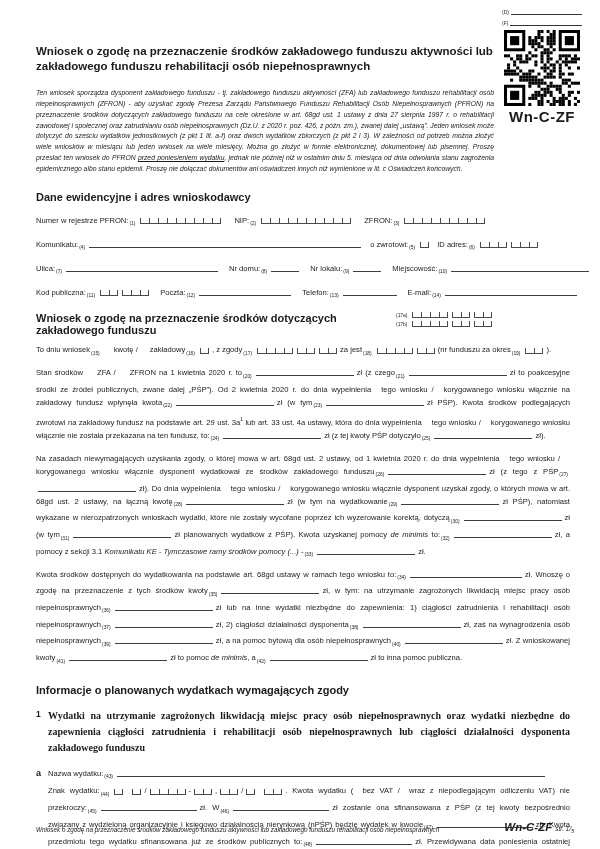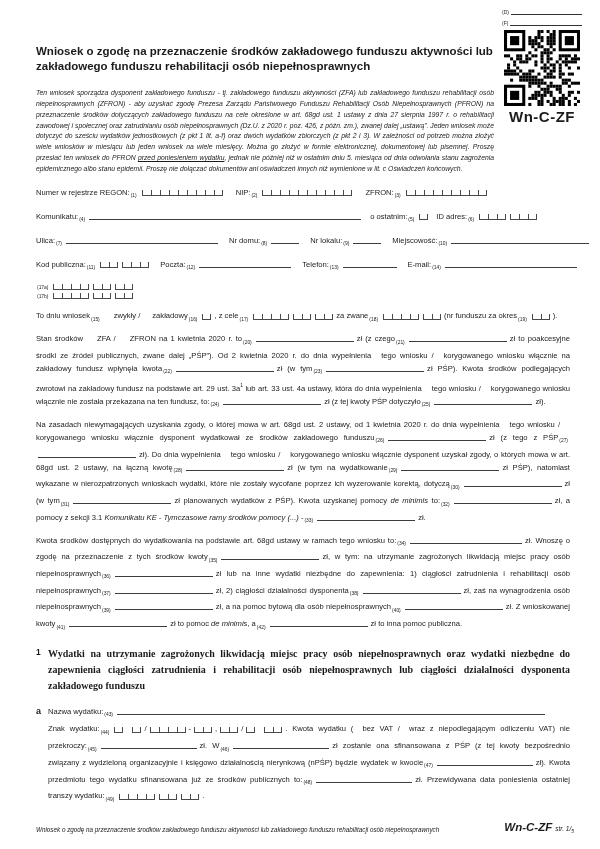--- a/index.html
+++ b/index.html
@@ -298,22 +298,23 @@
         <rect x="3" y="57" width="15" height="15" fill="#fff"></rect>
         <rect x="6" y="60" width="9" height="9" fill="#000"></rect>
       </svg>
     <div class="form-code">Wn-C-ZF</div>
   </div>
 
   <h1 class="title">Wniosek o zgodę na przeznaczenie środków zakładowego funduszu aktywności lub zakładowego funduszu rehabilitacji osób niepełnosprawnych</h1>
 
   <p class="intro"><span class="t">Ten wniosek sporządza dysponent zakładowego funduszu - tj. zakładowego funduszu aktywności (ZFA) lub zakładowego funduszu rehabilitacji osób niepełnosprawnych (ZFRON) - aby uzyskać zgodę Prezesa Zarządu Państwowego Funduszu Rehabilitacji Osób Niepełnosprawnych (PFRON) na przeznaczenie środków dotyczących zakładowego funduszu na cele określone w art. 68gd ust. 1 ustawy z dnia 27 sierpnia 1997 r. o rehabilitacji zawodowej i społecznej oraz zatrudnianiu osób niepełnosprawnych (Dz.U. z 2020 r. poz. 426, z późn. zm.), zwanej dalej „ustawą”. Jeden wniosek może dotyczyć do sześciu wydatków jednostkowych (z pkt 1 lit. a-f) oraz dwóch wydatków zbiorczych (z pkt 2 i 3). W zależności od potrzeb można złożyć wiele wniosków w miesiącu lub jeden wniosek na wiele miesięcy. Można go złożyć w formie elektronicznej, dokumentowej lub pisemnej. Proszę przesłać ten wniosek do PFRON </span><span class="t un">przed poniesieniem wydatku</span><span class="t">, jednak nie później niż w ostatnim dniu 5. miesiąca od dnia odwołania stanu zagrożenia epidemicznego albo stanu epidemii. Proszę nie dołączać dokumentów ani oświadczeń innych niż wymienione w lit. c Oświadczeń końcowych.</span></p>
 
+  <h2 class="h-sec">Dane ewidencyjne i adres wnioskodawcy</h2>
   <div class="rows">
-    <div class="frow"><span class="t">Numer w rejestrze REGON:</span><span class="fn">(1)</span><span class="combwrap">
+    <div class="frow"><span class="t">Numer w rejestrze PFRON:</span><span class="fn">(1)</span><span class="combwrap">
           <span class="comb">
             <span class="cell"></span>
             <span class="cell"></span>
             <span class="cell"></span>
             <span class="cell"></span>
             <span class="cell"></span>
             <span class="cell"></span>
             <span class="cell"></span>
             <span class="cell"></span>
             <span class="cell"></span>
@@ -337,21 +338,21 @@
             <span class="cell"></span>
             <span class="cell"></span>
             <span class="cell"></span>
             <span class="cell"></span>
             <span class="cell"></span>
             <span class="cell"></span>
             <span class="cell"></span>
             <span class="cell"></span>
           </span>
         </span></div>
-    <div class="frow"><span class="t">Komunikatu:</span><span class="fn">(4)</span><span class="blank" style="width: 272px;"></span><span class="gapsp" style="width: 6px;"></span><span class="t">o ostatnim:</span><span class="fn">(5)</span><span class="combwrap">
+    <div class="frow"><span class="t">Komunikatu:</span><span class="fn">(4)</span><span class="blank" style="width: 272px;"></span><span class="gapsp" style="width: 6px;"></span><span class="t">o zwrotowi:</span><span class="fn">(5)</span><span class="combwrap">
           <span class="comb">
             <span class="cell"></span>
           </span>
         </span><span class="gapsp" style="width: 5px;"></span><span class="t">ID adres:</span><span class="fn">(6)</span><span class="combwrap">
           <span class="comb">
             <span class="cell"></span>
             <span class="cell"></span>
             <span class="cell"></span>
           </span>
           <span class="comb">
@@ -368,20 +369,21 @@
           </span>
           <span class="comb">
             <span class="cell"></span>
             <span class="cell"></span>
             <span class="cell"></span>
           </span>
         </span><span class="gapsp" style="width: 8px;"></span><span class="t">Poczta:</span><span class="fn">(12)</span><span class="blank" style="width: 92px;"></span><span class="gapsp" style="width: 8px;"></span><span class="t">Telefon:</span><span class="fn">(13)</span><span class="blank" style="width: 54px;"></span><span class="gapsp" style="width: 8px;"></span><span class="t">E-mail:</span><span class="fn">(14)</span><span class="blank" style="width: 132px;"></span></div>
   </div>
 
   <div class="h-row">
+    <h2 class="h-sec">Wniosek o zgodę na przeznaczenie środków dotyczących zakładowego funduszu</h2>
     <div class="h-fields">
       <div class="h-field-line">
           <span class="fn">(17a)</span>
           <span class="combwrap">
             <span class="comb">
               <span class="cell"></span>
               <span class="cell"></span>
               <span class="cell"></span>
               <span class="cell"></span>
             </span>
@@ -410,60 +412,61 @@
             </span>
             <span class="comb">
               <span class="cell"></span>
               <span class="cell"></span>
             </span>
           </span>
         </div>
     </div>
   </div>
 
-  <p class="para para-first"><span class="t">To dniu wniosek</span><span class="fn">(15)</span><span class="gapsp" style="width: 12px;"></span><span class="t">zwykły /</span><span class="gapsp" style="width: 12px;"></span><span class="t">zakładowy</span><span class="fn">(16)</span><span class="combwrap">
-        <span class="comb">
-          <span class="cell"></span>
-        </span>
-      </span><span class="t">, z cele</span><span class="fn">(17)</span><span class="combwrap">
-        <span class="comb">
-          <span class="cell"></span>
-          <span class="cell"></span>
-          <span class="cell"></span>
-          <span class="cell"></span>
-        </span>
-        <span class="comb">
-          <span class="cell"></span>
-          <span class="cell"></span>
-        </span>
-        <span class="comb">
-          <span class="cell"></span>
-          <span class="cell"></span>
-        </span>
-      </span><span class="t">za zwane</span><span class="fn">(18)</span><span class="combwrap">
+  <p class="para para-first"><span class="t">To dniu wniosek</span><span class="fn">(15)</span><span class="gapsp" style="width: 12px;"></span><span class="t">kwotę /</span><span class="gapsp" style="width: 12px;"></span><span class="t">zakładowy</span><span class="fn">(16)</span><span class="combwrap">
+        <span class="comb">
+          <span class="cell"></span>
+        </span>
+      </span><span class="t">, z zgody</span><span class="fn">(17)</span><span class="combwrap">
+        <span class="comb">
+          <span class="cell"></span>
+          <span class="cell"></span>
+          <span class="cell"></span>
+          <span class="cell"></span>
+        </span>
+        <span class="comb">
+          <span class="cell"></span>
+          <span class="cell"></span>
+        </span>
+        <span class="comb">
+          <span class="cell"></span>
+          <span class="cell"></span>
+        </span>
+      </span><span class="t">za jest</span><span class="fn">(18)</span><span class="combwrap">
         <span class="comb">
           <span class="cell"></span>
           <span class="cell"></span>
           <span class="cell"></span>
           <span class="cell"></span>
         </span>
         <span class="comb">
           <span class="cell"></span>
           <span class="cell"></span>
         </span>
       </span><span class="t">(nr funduszu za okres</span><span class="fn">(19)</span><span class="combwrap">
         <span class="comb">
           <span class="cell"></span>
           <span class="cell"></span>
         </span>
       </span><span class="t">).</span></p>
   <p class="para"><span class="t">Stan środków</span><span class="gapsp" style="width: 14px;"></span><span class="t">ZFA /</span><span class="gapsp" style="width: 14px;"></span><span class="t">ZFRON na 1 kwietnia 2020 r. to</span><span class="fn">(20)</span><span class="blank" style="width: 98px;"></span><span class="t">zł (z czego</span><span class="fn">(21)</span><span class="blank" style="width: 98px;"></span><span class="t">zł to poakcesyjne środki ze źródeł publicznych, zwane dalej „PŚP”). Od 2 kwietnia 2020 r. do dnia wypełnienia</span><span class="gapsp" style="width: 10px;"></span><span class="t">tego wniosku /</span><span class="gapsp" style="width: 10px;"></span><span class="t">korygowanego wniosku włącznie na zakładowy fundusz wpłynęła kwota</span><span class="fn">(22)</span><span class="blank" style="width: 98px;"></span><span class="t">zł (w tym</span><span class="fn">(23)</span><span class="blank" style="width: 98px;"></span><span class="t">zł PŚP). Kwota środków podlegających zwrotowi na zakładowy fundusz na podstawie art. 29 ust. 3a</span><span class="sup">1</span><span class="t"> lub art. 33 ust. 4a ustawy, która do dnia wypełnienia</span><span class="gapsp" style="width: 10px;"></span><span class="t">tego wniosku /</span><span class="gapsp" style="width: 10px;"></span><span class="t">korygowanego wniosku włącznie nie została przekazana na ten fundusz, to:</span><span class="fn">(24)</span><span class="blank" style="width: 98px;"></span><span class="t">zł (z tej kwoty PŚP dotyczyło</span><span class="fn">(25)</span><span class="blank" style="width: 98px;"></span><span class="t">zł).</span></p>
   <p class="para"><span class="t">Na zasadach niewymagających uzyskania zgody, o której mowa w art. 68gd ust. 2 ustawy, od 1 kwietnia 2020 r. do dnia wypełnienia</span><span class="gapsp" style="width: 10px;"></span><span class="t">tego wniosku /</span><span class="gapsp" style="width: 10px;"></span><span class="t">korygowanego wniosku włącznie dysponent wydatkował ze środków zakładowego funduszu</span><span class="fn">(26)</span><span class="blank" style="width: 98px;"></span><span class="t">zł (z tego z PŚP</span><span class="fn">(27)</span><span class="blank" style="width: 98px;"></span><span class="t">zł). Do dnia wypełnienia</span><span class="gapsp" style="width: 10px;"></span><span class="t">tego wniosku /</span><span class="gapsp" style="width: 10px;"></span><span class="t">korygowanego wniosku włącznie dysponent uzyskał zgody, o których mowa w art. 68gd ust. 2 ustawy, na łączną kwotę</span><span class="fn">(28)</span><span class="blank" style="width: 98px;"></span><span class="t">zł (w tym na wydatkowanie</span><span class="fn">(29)</span><span class="blank" style="width: 98px;"></span><span class="t">zł PŚP), natomiast wykazane w nierozpatrzonych wnioskach wydatki, które nie zostały wycofane poprzez ich wyzerowanie korektą, dotyczą</span><span class="fn">(30)</span><span class="blank" style="width: 98px;"></span><span class="t">zł (w tym</span><span class="fn">(31)</span><span class="blank" style="width: 98px;"></span><span class="t">zł planowanych wydatków z PŚP). Kwota uzyskanej pomocy </span><span class="t it">de minimis</span><span class="t"> to:</span><span class="fn">(32)</span><span class="blank" style="width: 98px;"></span><span class="t">zł, a pomocy z sekcji 3.1 </span><span class="t it">Komunikatu KE - Tymczasowe ramy środków pomocy (...)</span><span class="t"> -</span><span class="fn">(33)</span><span class="blank" style="width: 98px;"></span><span class="t">zł.</span></p>
   <p class="para"><span class="t">Kwota środków dostępnych do wydatkowania na podstawie art. 68gd ustawy w ramach tego wniosku to:</span><span class="fn">(34)</span><span class="blank" style="width: 112px;"></span><span class="t">zł. Wnoszę o zgodę na przeznaczenie z tych środków kwoty</span><span class="fn">(35)</span><span class="blank" style="width: 98px;"></span><span class="t">zł, w tym: na utrzymanie zagrożonych likwidacją miejsc pracy osób niepełnosprawnych</span><span class="fn">(36)</span><span class="blank" style="width: 98px;"></span><span class="t">zł lub na inne wydatki niezbędne do zapewnienia: 1) ciągłości zatrudnienia i rehabilitacji osób niepełnosprawnych</span><span class="fn">(37)</span><span class="blank" style="width: 98px;"></span><span class="t">zł, 2) ciągłości działalności dysponenta</span><span class="fn">(38)</span><span class="blank" style="width: 98px;"></span><span class="t">zł, zaś na wynagrodzenia osób niepełnosprawnych</span><span class="fn">(39)</span><span class="blank" style="width: 98px;"></span><span class="t">zł, a na pomoc bytową dla osób niepełnosprawnych</span><span class="fn">(40)</span><span class="blank" style="width: 98px;"></span><span class="t">zł. Z wnioskowanej kwoty</span><span class="fn">(41)</span><span class="blank" style="width: 98px;"></span><span class="t">zł to pomoc </span><span class="t it">de minimis</span><span class="t">, a</span><span class="fn">(42)</span><span class="blank" style="width: 98px;"></span><span class="t">zł to inna pomoc publiczna.</span></p>
 
+  <h2 class="h-sec">Informacje o planowanych wydatkach wymagających zgody</h2>
 
   <div class="item">
     <span class="item-num">1</span>
     <span class="item-text">Wydatki na utrzymanie zagrożonych likwidacją miejsc pracy osób niepełnosprawnych oraz wydatki niezbędne do zapewnienia ciągłości zatrudnienia i rehabilitacji osób niepełnosprawnych lub ciągłości działalności dysponenta zakładowego funduszu</span>
   </div>
 
   <div class="sub">
     <span class="sub-letter">a</span>
     <div class="sub-body">
       <div class="nameline"><span class="t">Nazwa wydatku:</span><span class="fn">(43)</span><span class="blank" style="width: 428px;"></span></div>

